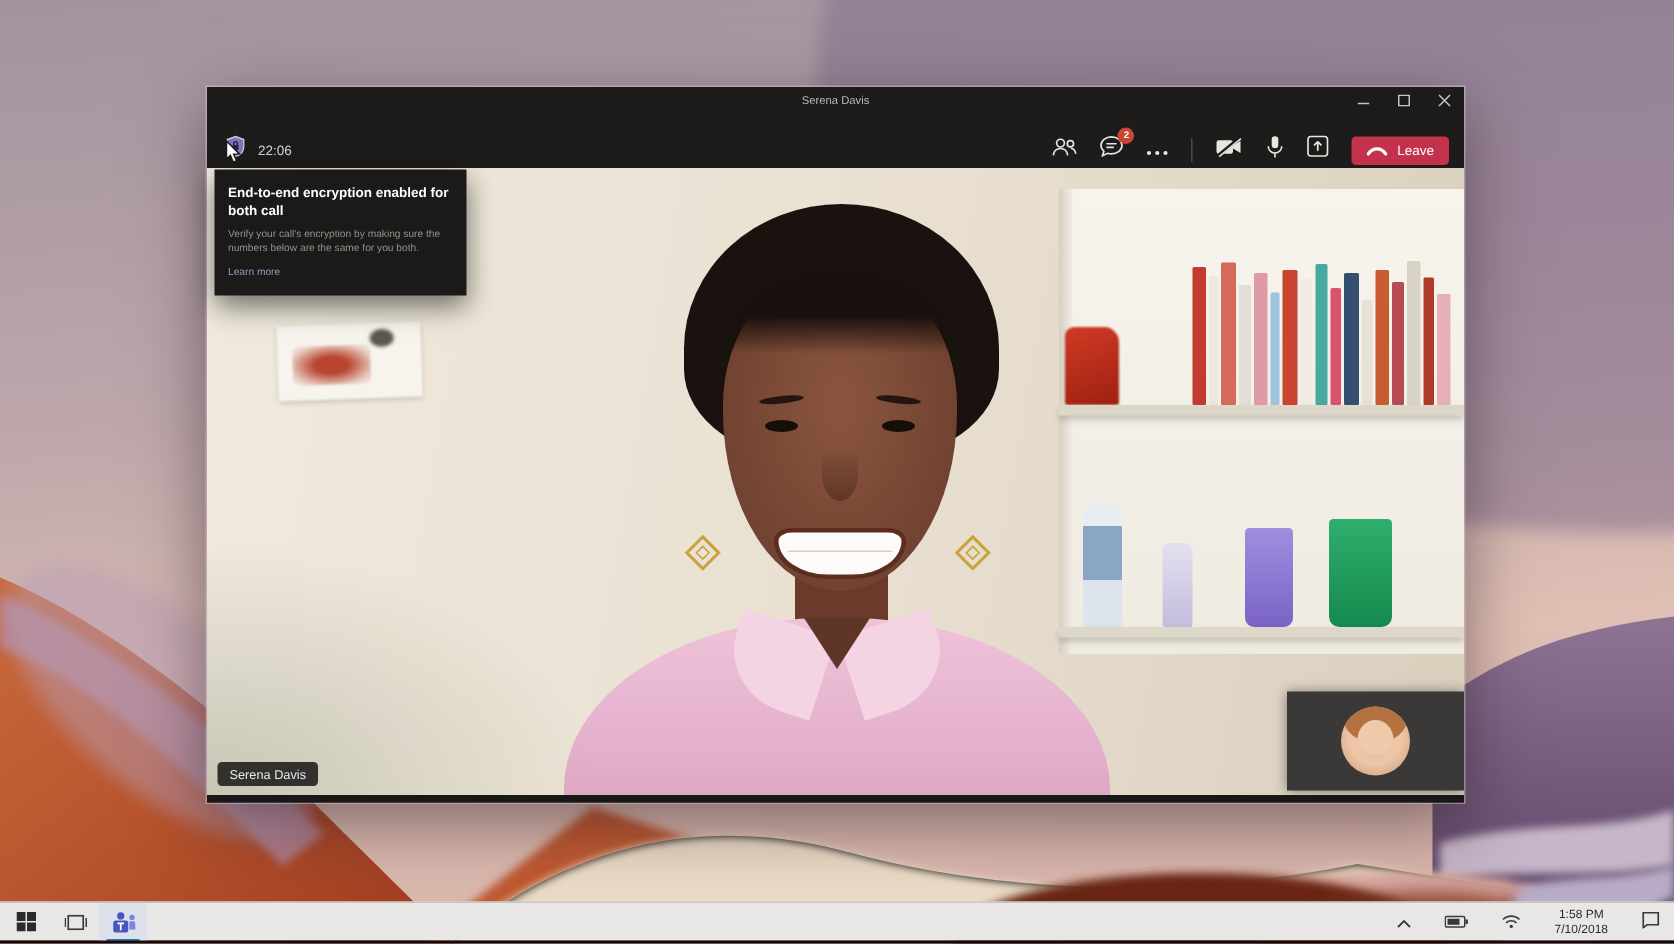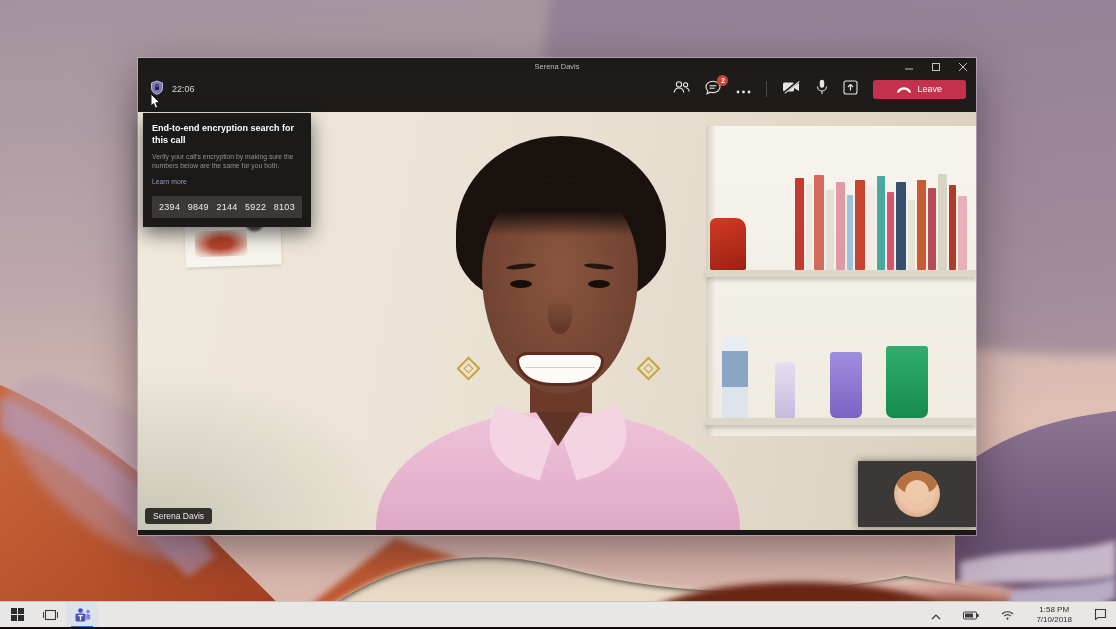--- a/index.html
+++ b/index.html
@@ -17,34 +17,34 @@
     box-shadow:0 0 0 1px rgba(220,210,220,.45),0 14px 42px rgba(35,20,30,.5);
   }
   .titlebar{position:relative;height:18px;background:#1c1b1a;}
   .titlebar .title{
     position:absolute;left:0;right:0;top:0;height:18px;line-height:18px;
     text-align:center;font-size:7.5px;color:#bdbbb9;
   }
   .win-controls{position:absolute;right:0;top:0;height:18px;display:flex;}
   .win-btn{width:27px;height:18px;display:flex;align-items:center;justify-content:center;cursor:default;}
   
-  .topbar{position:absolute;top:13px;left:0;right:0;height:36px;background:#1d1c1b;}
+  .topbar{position:absolute;top:24px;left:0;right:0;height:36px;background:#1d1c1b;}
   .topbar-left{position:absolute;left:12px;top:0;height:36px;display:flex;align-items:center;gap:8px;}
   .timer{font-size:9px;color:#d7d5d2;}
   .topbar-right{position:absolute;right:10px;top:0;height:36px;display:flex;align-items:center;gap:15px;}
   .tb-sep{width:1px;height:16px;background:#4c4a48;}
   .chat-wrap{position:relative;}
   .badge{
     position:absolute;top:-5px;right:-7px;min-width:11px;height:11px;border-radius:6px;
     background:#c74634;color:#fff;font-size:6.5px;font-weight:bold;
     display:flex;align-items:center;justify-content:center;padding:0 2px;box-sizing:border-box;
   }
   .leave-btn{
     display:flex;align-items:center;gap:6px;background:#c4314b;color:#fff;
-    font-size:9px;height:19px;padding:0 24px;border-radius:3px;cursor:default;
+    font-size:9px;height:19px;padding:0 10px;border-radius:3px;cursor:default;
   }
   
   .tooltip{
     position:absolute;left:5px;top:55px;width:150px;background:#1b1a19;
     padding:10px 9px 9px;box-shadow:0 7px 18px rgba(0,0,0,.55);z-index:40;
   }
   .tt-title{color:#fdfdfd;font-weight:bold;font-size:9px;line-height:11.5px;}
   .tt-body{color:#94918d;font-size:6.8px;line-height:8.5px;margin-top:7px;}
   .tt-link{color:#9a96c0;font-size:6.8px;margin-top:2px;display:inline-block;cursor:default;}
   .tt-codes{margin-top:8px;background:#3a3938;display:flex;justify-content:space-between;padding:6px 7px;}
@@ -343,30 +343,23 @@
 
     <div class="nametag">Serena Davis</div>
     <div class="pip">
       <div class="avatar"></div>
     </div>
   </div>
 
   <div class="win-footer"></div>
 
   <div class="tooltip">
-    <div class="tt-title">End-to-end encryption search for this call</div>
+    <div class="tt-title">End-to-end encryption enabled for both call</div>
     <div class="tt-body">Verify your call's encryption by making sure the numbers below are the same for you both.</div>
     <a class="tt-link">Learn more</a>
-    <div class="tt-codes">
-      <span class="tt-code">2394</span>
-      <span class="tt-code">9849</span>
-      <span class="tt-code">2144</span>
-      <span class="tt-code">5922</span>
-      <span class="tt-code">8103</span>
-    </div>
   </div>
 
   <div class="cursor">
     <svg width="12" height="17" viewBox="0 0 12 17">
       <polygon points="1,1 1,13 3.6,10.6 5.5,15.2 7.7,14.2 5.8,9.8 9.6,9.6" fill="#fff" stroke="#1a1a1a" stroke-width="1"></polygon>
     </svg>
   </div>
 </div>
 
 <div class="taskbar">

